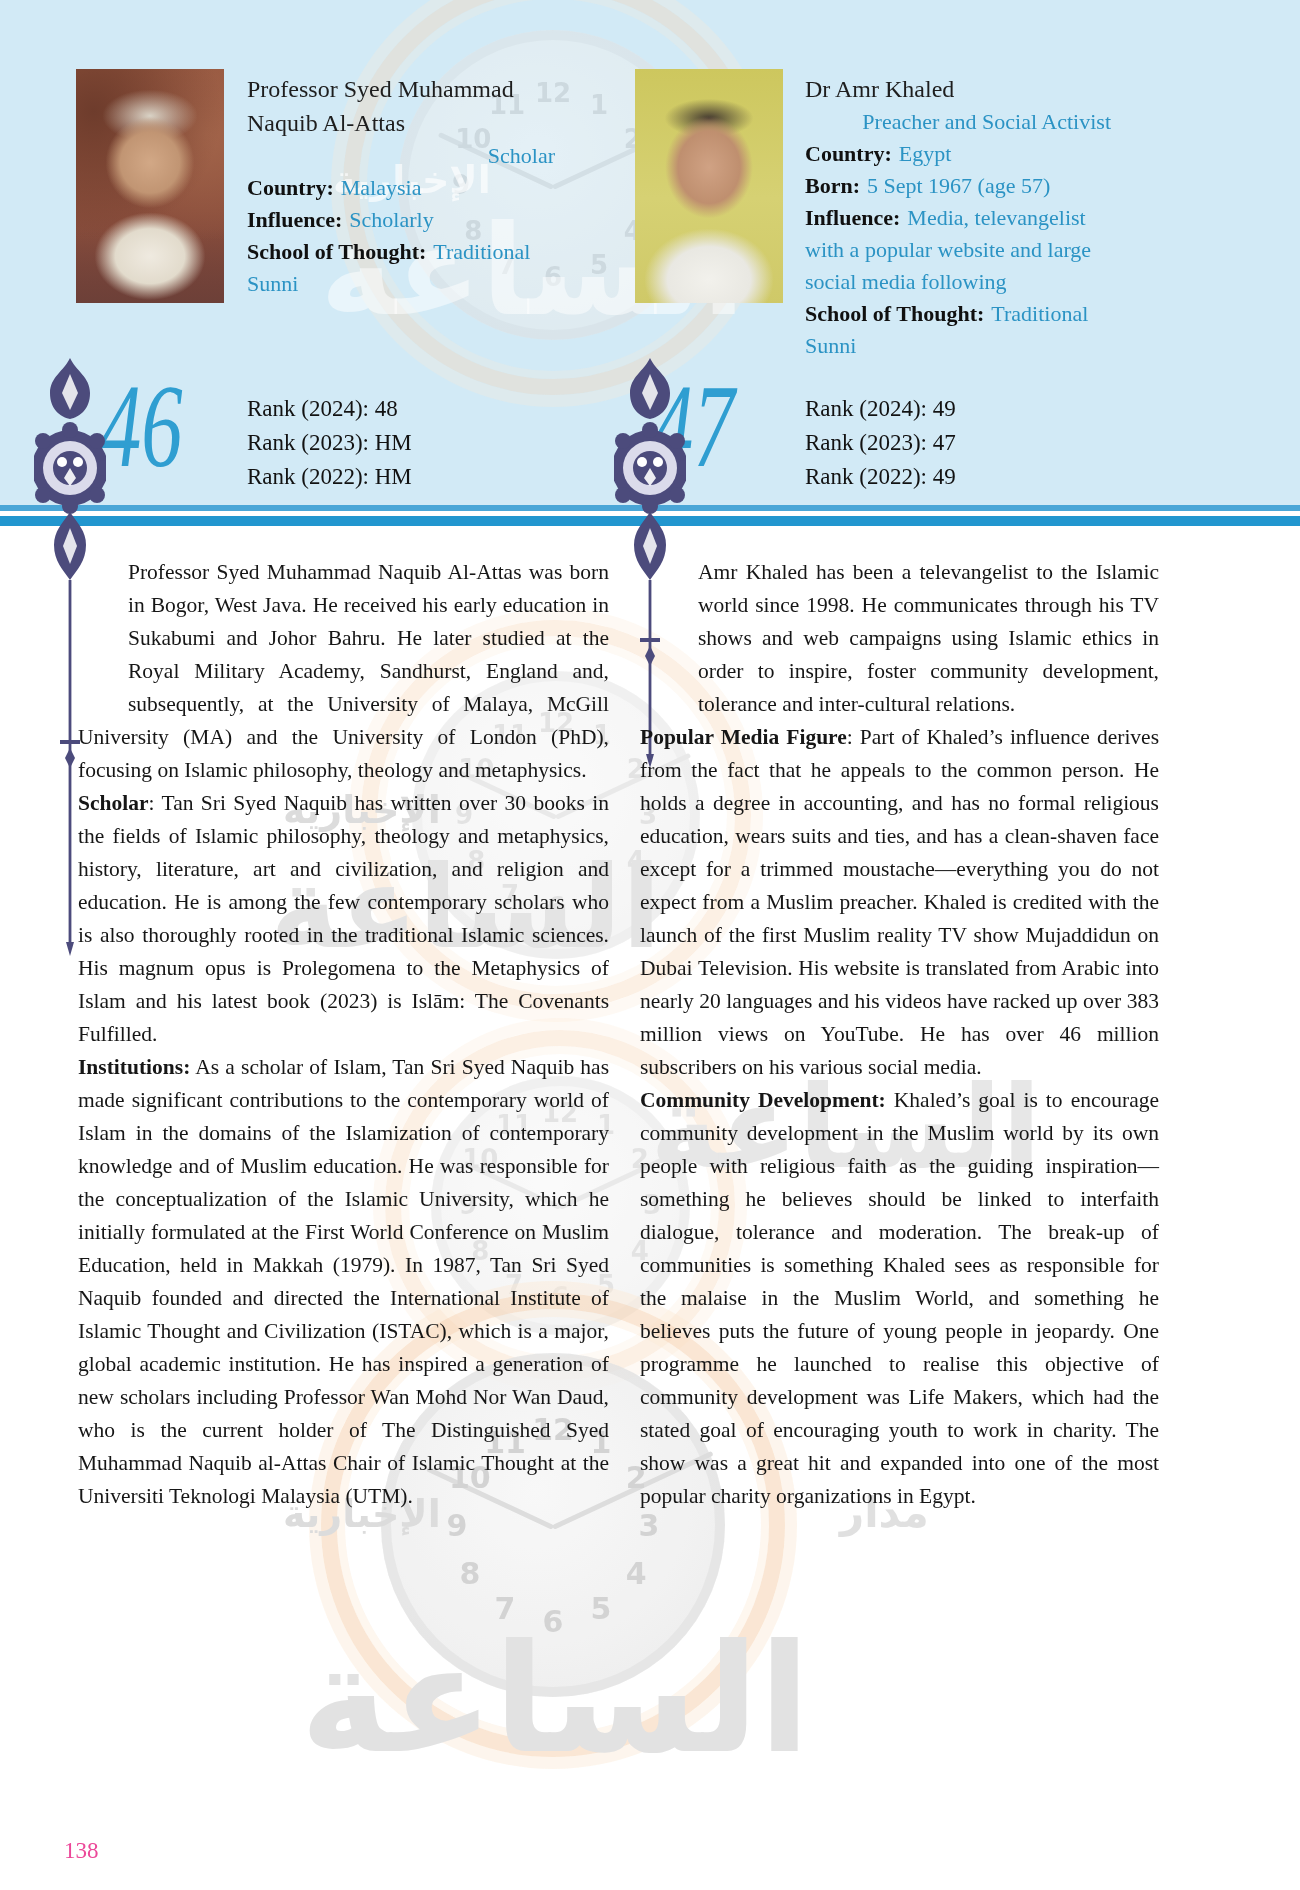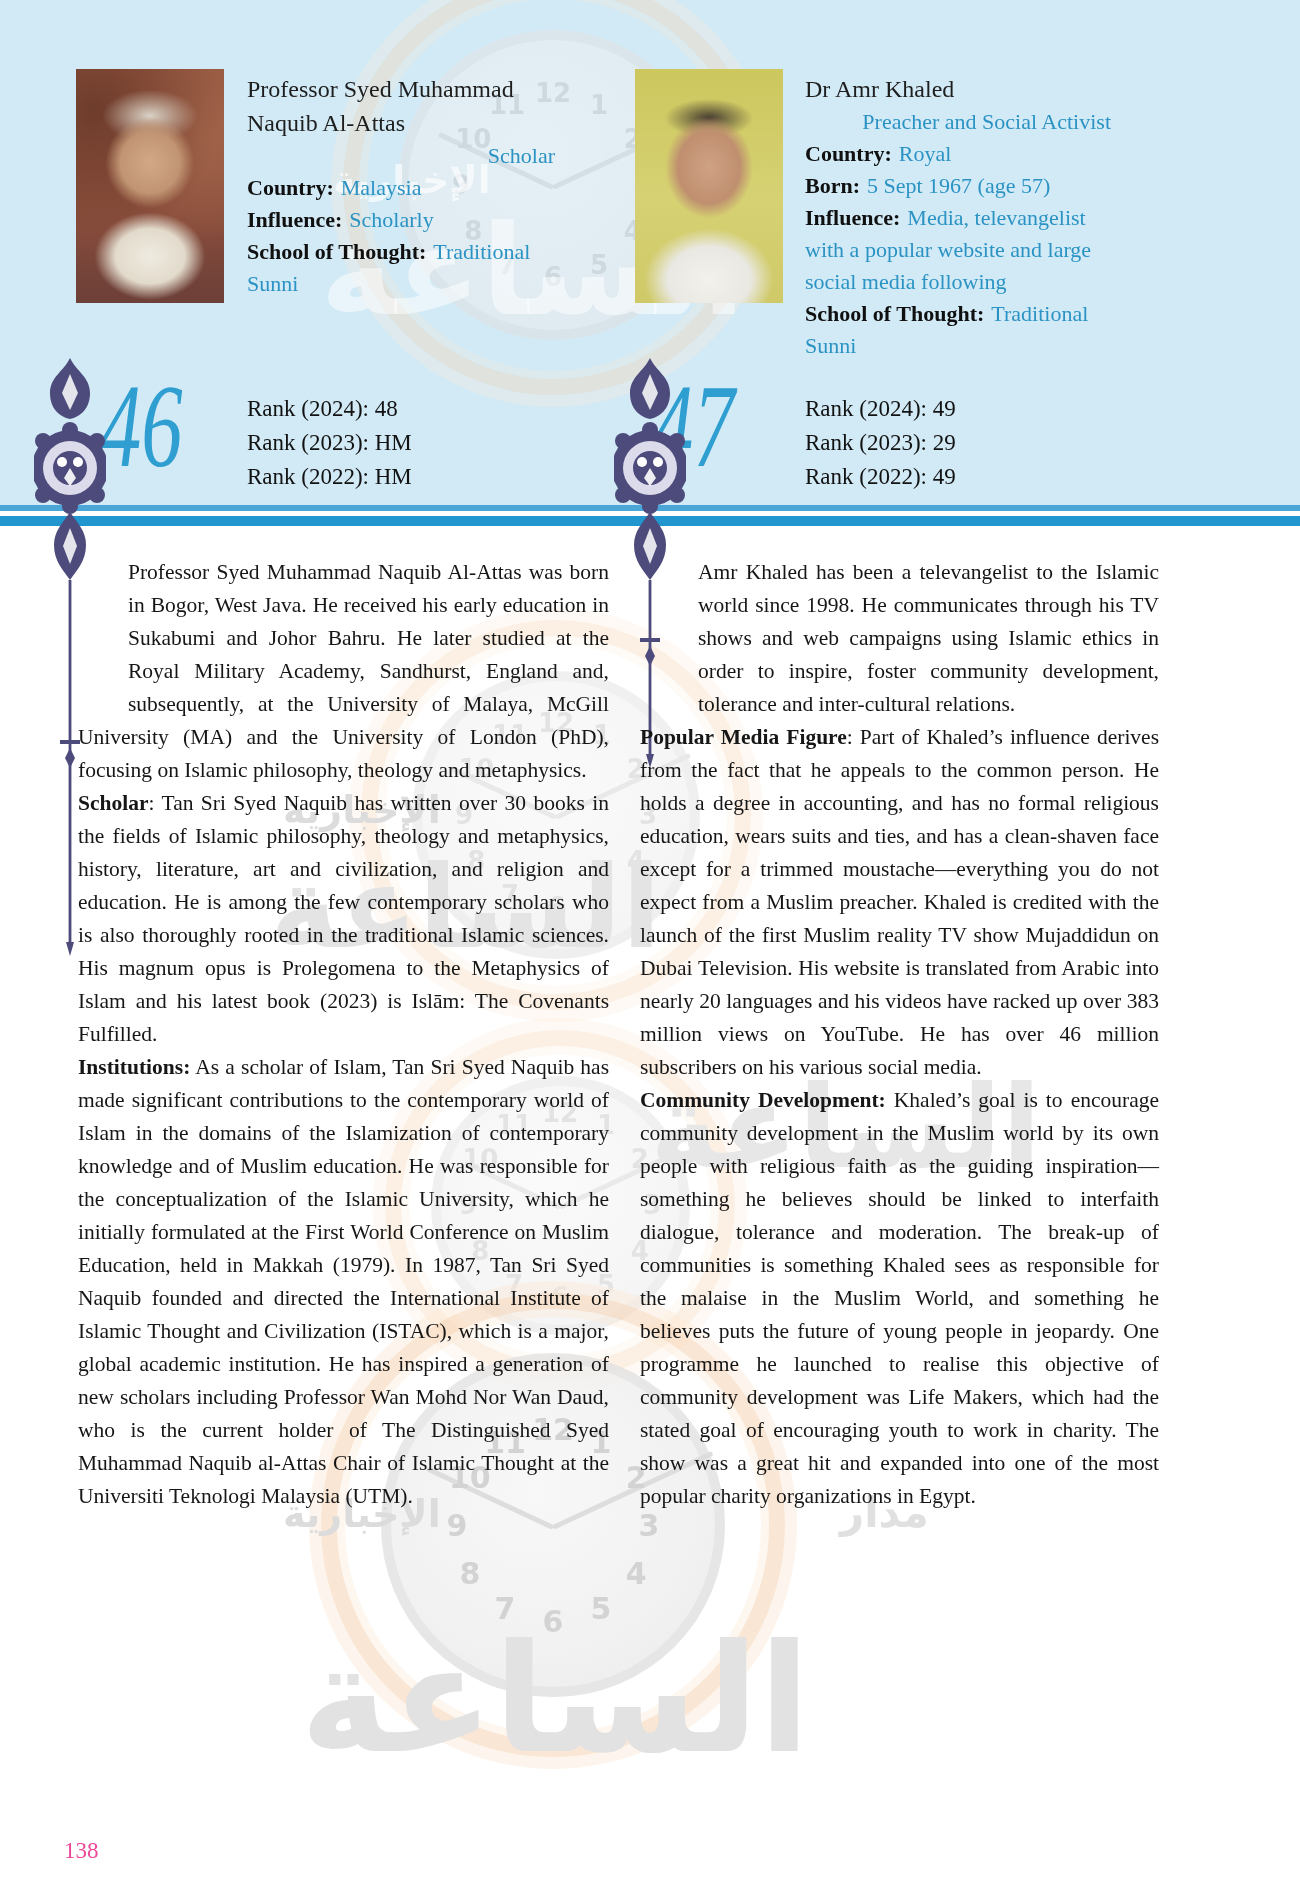--- a/index.html
+++ b/index.html
@@ -195,36 +195,36 @@
         <div>Rank (2022): HM</div>
       </div>
     </div>
 
     <div>
       <div class="photo photo-2"></div>
       <div class="info info-2">
         <div class="name">Dr Amr Khaled</div>
         <div class="subtitle">Preacher and Social Activist</div>
         <div class="meta">
-          <span class="lbl">Country:</span><span class="val">Royal</span>
+          <span class="lbl">Country:</span><span class="val">Egypt</span>
         </div>
         <div class="meta">
           <span class="lbl">Born:</span><span class="val">5 Sept 1967 (age 57)</span>
         </div>
         <div class="meta">
           <span class="lbl">Influence:</span><span class="val">Media, televangelist with a popular website and large social media following</span>
         </div>
         <div class="meta">
           <span class="lbl">School of Thought:</span><span class="val">Traditional Sunni</span>
         </div>
       </div>
       <div class="rank-num rank-num-2">47</div>
       <div class="rank-list rank-list-2">
         <div>Rank (2024): 49</div>
-        <div>Rank (2023): 29</div>
+        <div>Rank (2023): 47</div>
         <div>Rank (2022): 49</div>
       </div>
     </div>
 
     <svg class="ornament" style="left:34px;top:356px;" width="72" height="600" viewBox="0 0 72 600">
       <g fill="#4c4b7c">
         <path d="M36 2 C30 15 16 21 16 37 C16 53 26 61 36 63 C46 61 56 53 56 37 C56 21 42 15 36 2 Z"></path>
         <path d="M36 18 L44 37 L36 54 L28 37 Z" fill="#ffffff" opacity=".85"></path>
         <circle cx="36" cy="112" r="38"></circle>
         <g>

